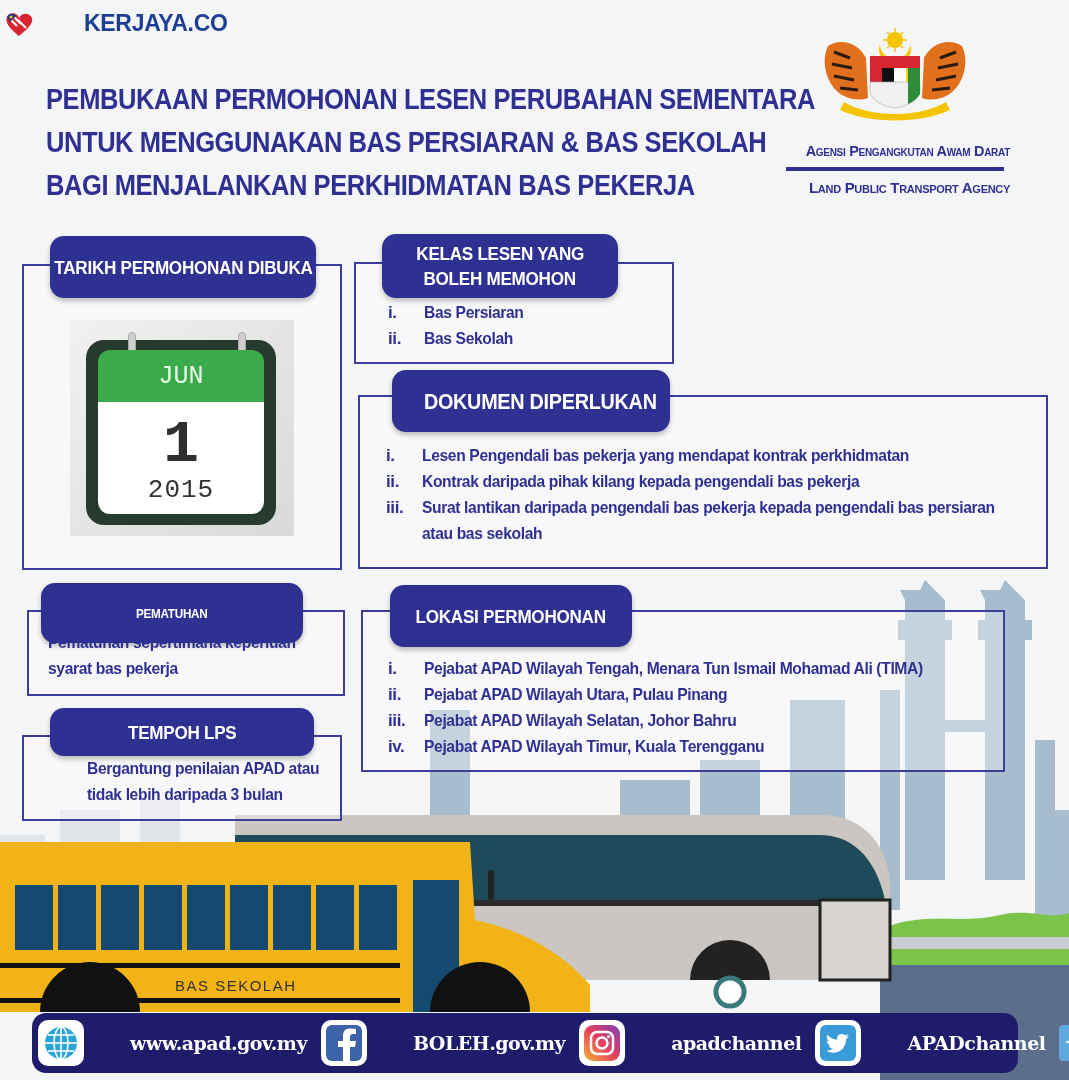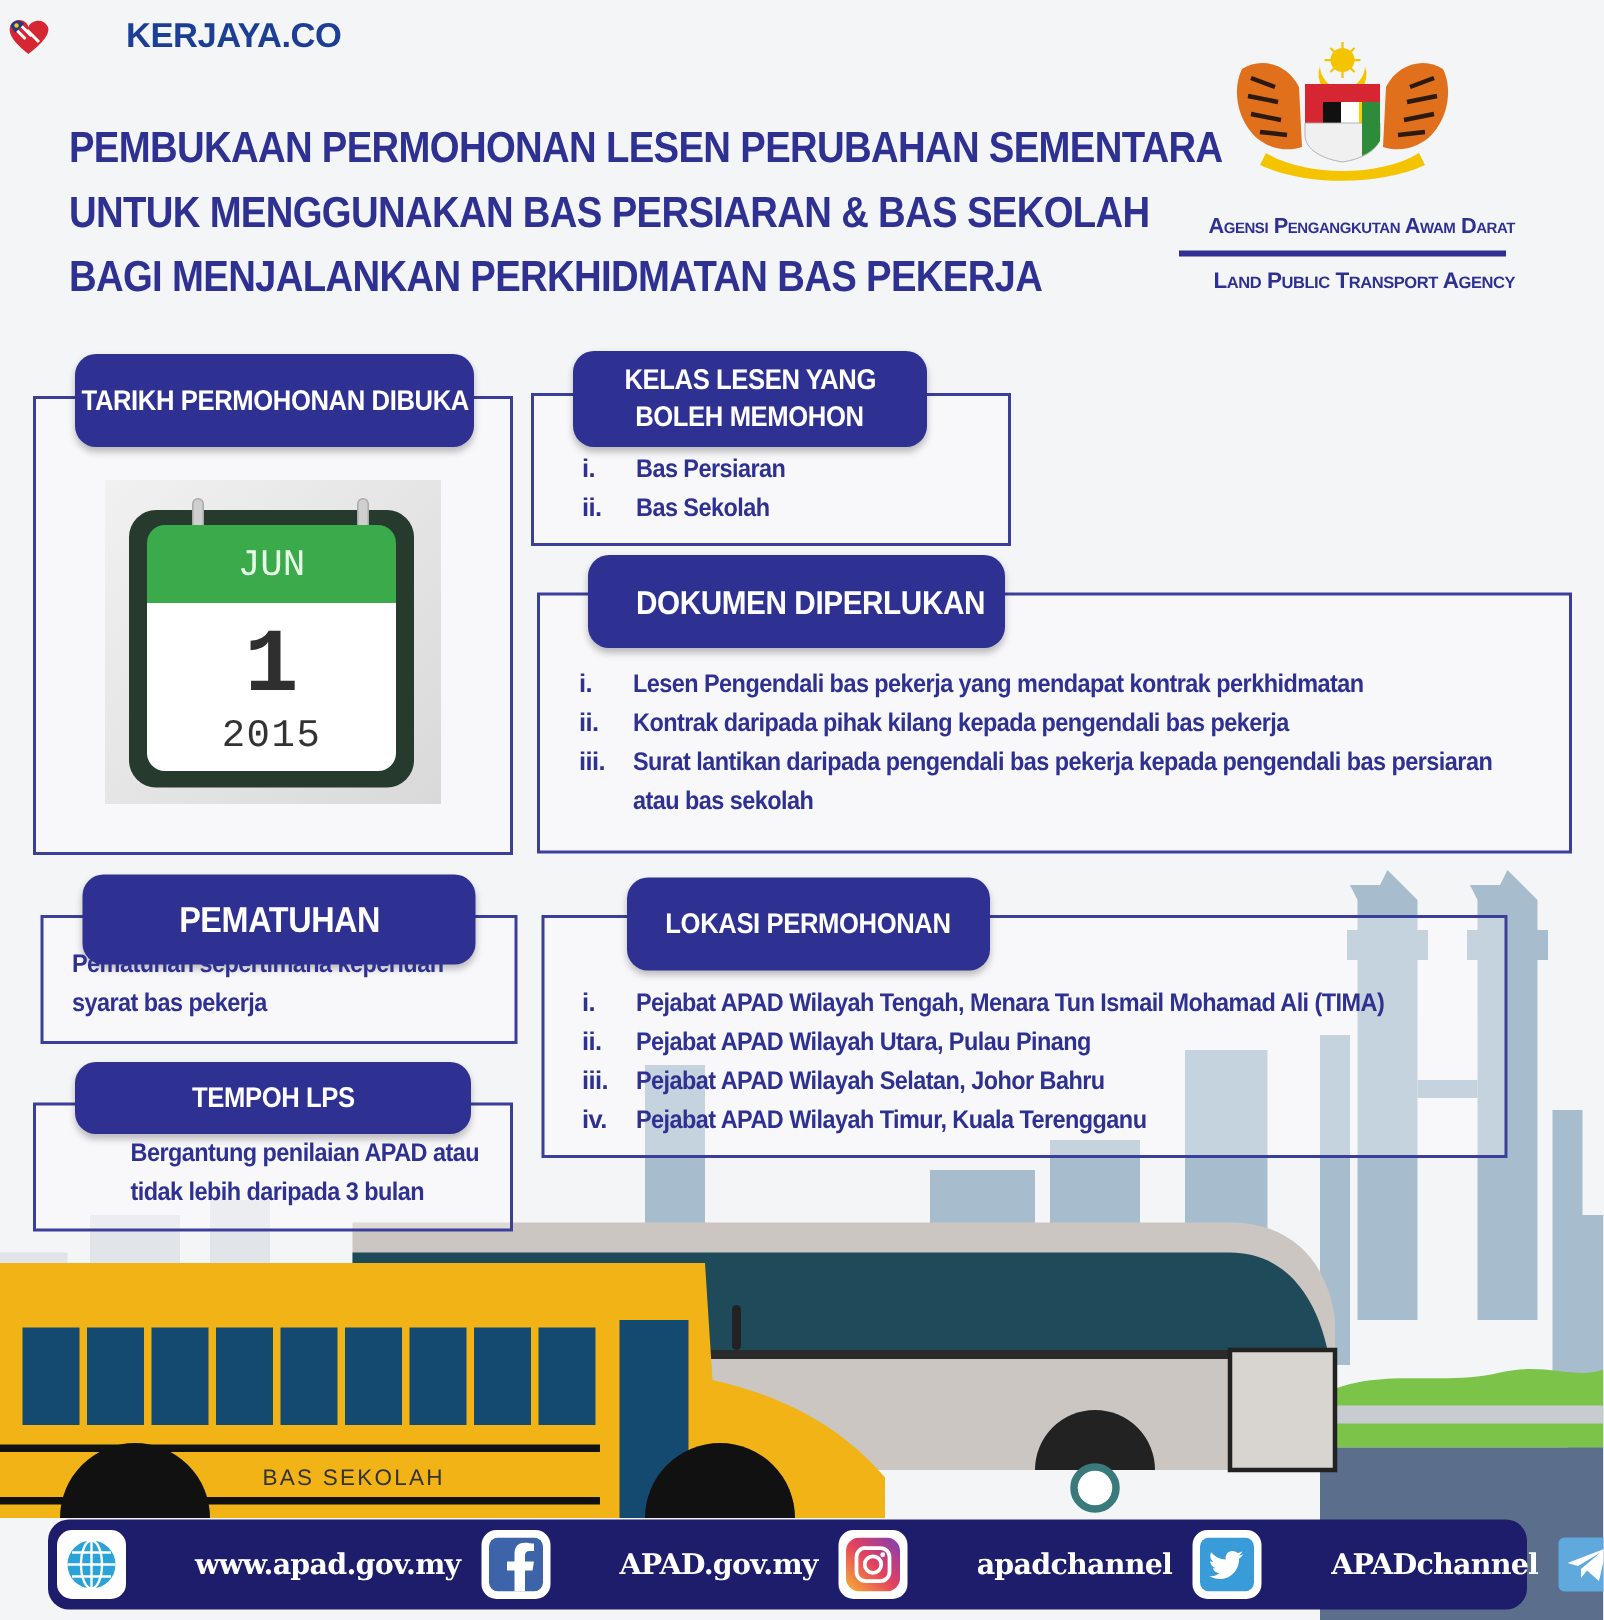--- a/index.html
+++ b/index.html
@@ -224,39 +224,39 @@
       <span class="num">iii.</span>
       <span class="txt">Surat lantikan daripada pengendali bas pekerja kepada pengendali bas persiaran</span>
     </li>
   <li>
       <span class="num"></span>
       <span class="txt">atau bas sekolah</span>
     </li>
 </ul>
 
 <div class="box" style="left:27px;top:610px;width:318px;height:86px;"></div>
-<div class="pill" style="left:55px;top:583px;width:262px;height:60px;font-size:24px;">
+<div class="pill" style="left:41px;top:583px;width:262px;height:60px;font-size:13px;">
   <span>PEMATUHAN</span>
 </div>
 <div class="para" style="left:48px;top:630px;">
   <span>Pematuhan sepertimana keperluan</span>
   <span>syarat bas pekerja</span>
 </div>
 
 <div class="box" style="left:22px;top:735px;width:320px;height:86px;"></div>
 <div class="pill" style="left:50px;top:708px;width:264px;height:48px;font-size:19px;">
   <span>TEMPOH LPS</span>
 </div>
 <div class="para" style="left:43px;top:756px;margin-left:44px;">
   <span>Bergantung penilaian APAD atau</span>
   <span>tidak lebih daripada 3 bulan</span>
 </div>
 
 <div class="box" style="left:361px;top:610px;width:644px;height:162px;"></div>
-<div class="pill" style="left:390px;top:585px;width:242px;height:62px;font-size:19px;margin-left:28px;">
+<div class="pill" style="left:390px;top:585px;width:242px;height:62px;font-size:19px;">
   <span>LOKASI PERMOHONAN</span>
 </div>
 <ul class="item-list" style="left:388px;top:656px;">
   <li>
       <span class="num">i.</span>
       <span class="txt">Pejabat APAD Wilayah Tengah, Menara Tun Ismail Mohamad Ali (TIMA)</span>
     </li>
   <li>
       <span class="num">ii.</span>
       <span class="txt">Pejabat APAD Wilayah Utara, Pulau Pinang</span>
@@ -287,21 +287,21 @@
     </div>
     <span class="social-label">www.apad.gov.my</span>
   </div>
   <div class="social">
     <div class="social-ic">
       <svg width="36" height="36" viewBox="0 0 36 36">
           <rect width="36" height="36" rx="6" fill="#3d64a8"></rect>
           <path d="M24 36 L24 22 L29 22 L30 16 L24 16 L24 12 C24 10 25 9 27 9 L30 9 L30 4 C28 4 26 3.5 24 3.5 C19 3.5 17 6.5 17 11 L17 16 L12 16 L12 22 L17 22 L17 36Z" fill="#fff"></path>
         </svg>
     </div>
-    <span class="social-label">APAD.gov.my</span>
+    <span class="social-label">BOLEH.gov.my</span>
   </div>
   <div class="social">
     <div class="social-ic">
       <svg width="36" height="36" viewBox="0 0 36 36">
           <defs>
             <linearGradient id="ig" x1="0" y1="1" x2="1" y2="0">
               <stop offset="0" stop-color="#f9b233"></stop>
               <stop offset="0.5" stop-color="#e4405f"></stop>
               <stop offset="1" stop-color="#7d3fb6"></stop>
             </linearGradient>

